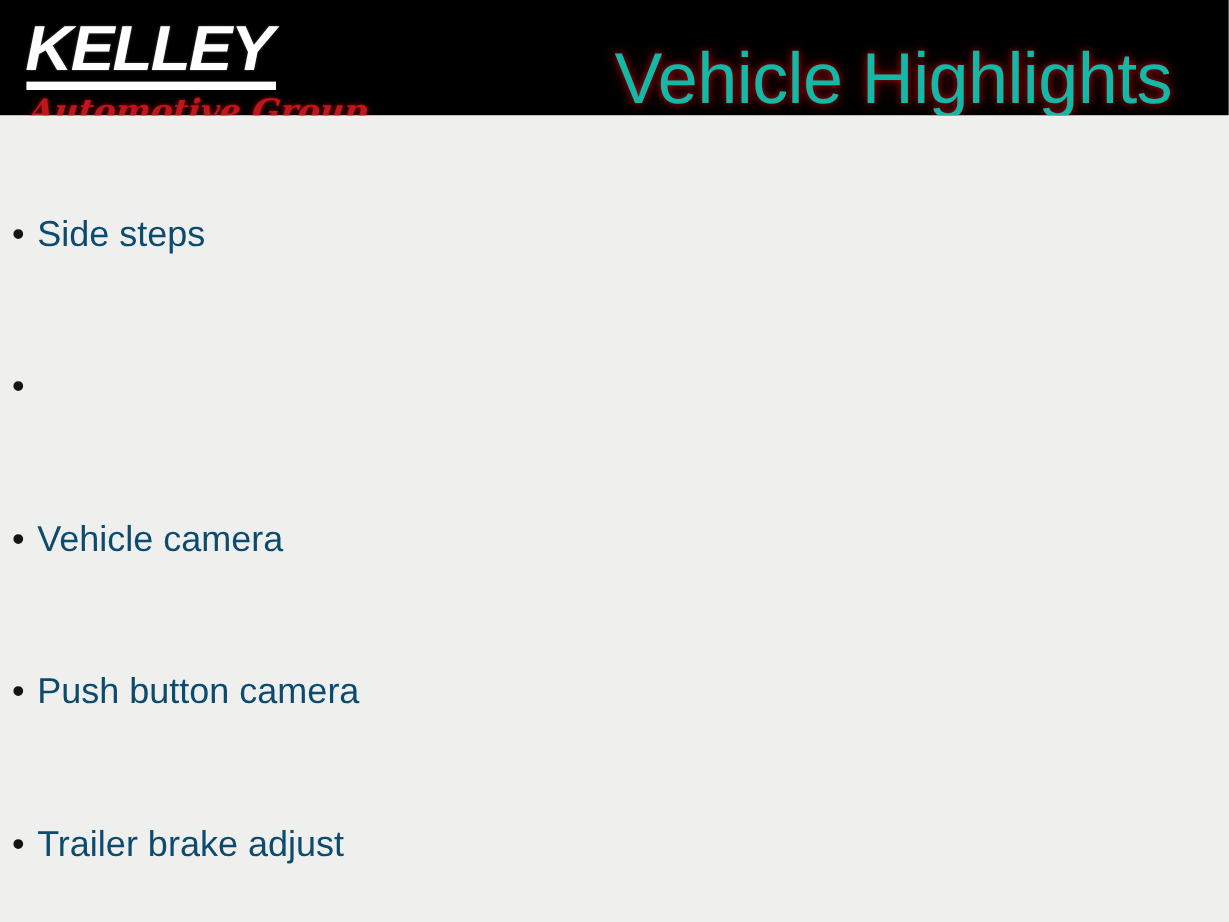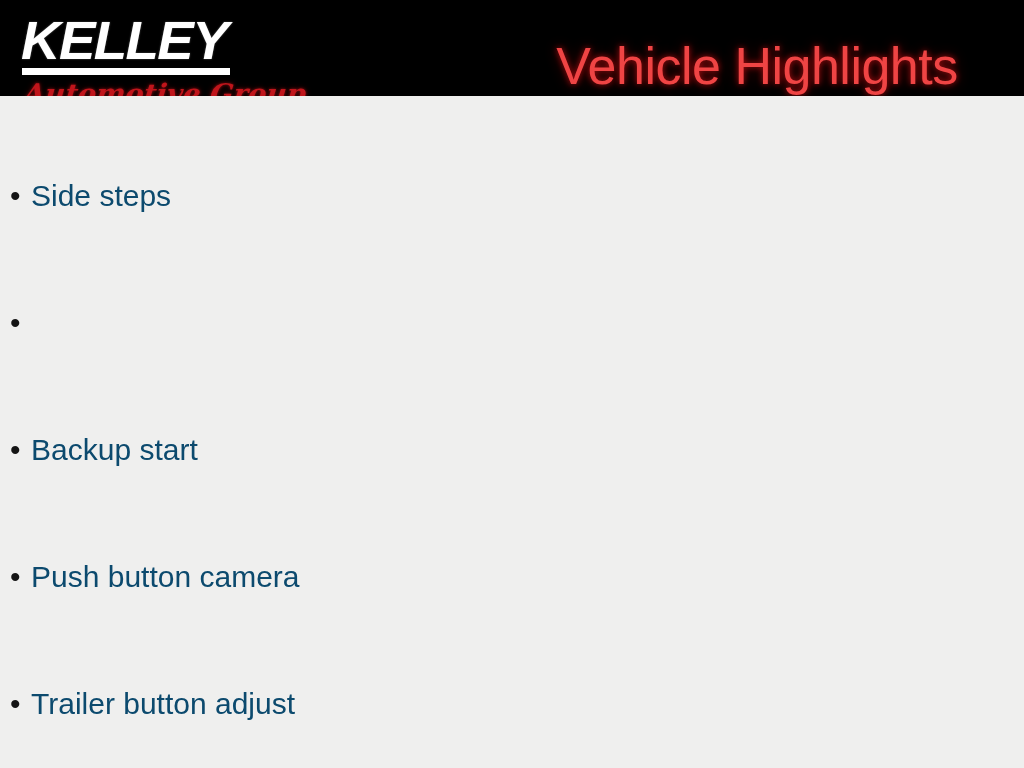--- a/index.html
+++ b/index.html
@@ -87,25 +87,25 @@
   }
 
   
   .header-title {
     position: absolute;
     left: 512px;
     top: 30px;
     width: 490px;
     height: 72px;
     line-height: 72px;
-    text-align: center;
-    color: #ef4444;
+    text-align: left;
+    color: #14b8a6;
     font-family: "Liberation Sans", sans-serif;
     font-weight: normal;
-    font-size: 52px;
+    font-size: 60px;
     letter-spacing: -0.5px;
     white-space: nowrap;
     text-shadow: 0 0 6px rgba(200,15,20,0.85), 0 0 14px rgba(140,8,10,0.55);
   }
 
   
   .content {
     position: absolute;
     left: 0;
     top: 131px;
@@ -177,29 +177,29 @@
         <span class="bullet-marker">•</span>
         <span class="bullet-text">Side steps</span>
       </li>
 
       <li class="bullet-item">
         <span class="bullet-marker">•</span>
       </li>
 
       <li class="bullet-item">
         <span class="bullet-marker">•</span>
-        <span class="bullet-text">Backup start</span>
+        <span class="bullet-text">Vehicle camera</span>
       </li>
 
       <li class="bullet-item">
         <span class="bullet-marker">•</span>
         <span class="bullet-text">Push button camera</span>
       </li>
 
       <li class="bullet-item">
         <span class="bullet-marker">•</span>
-        <span class="bullet-text">Trailer button adjust</span>
+        <span class="bullet-text">Trailer brake adjust</span>
       </li>
 
     </ul>
   </div>
 
 </div>
 
 </body></html>

